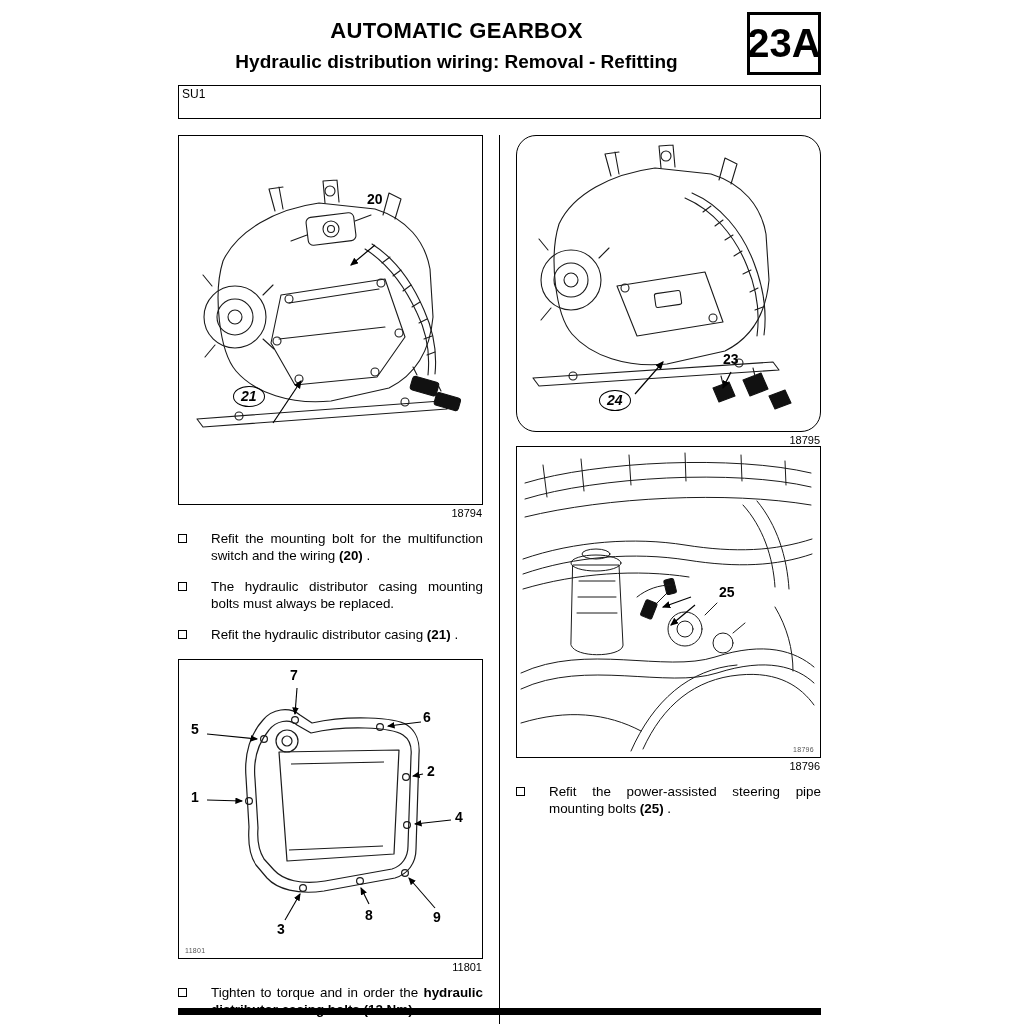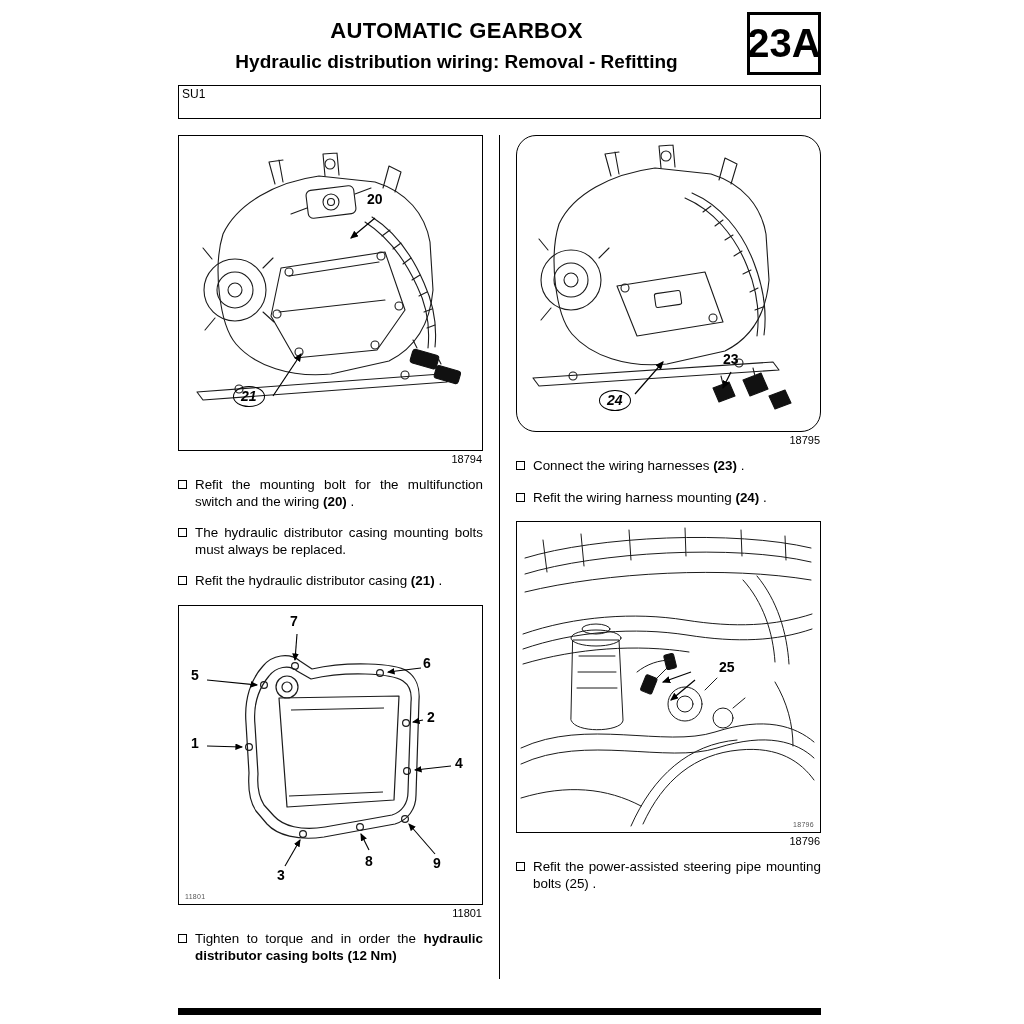--- a/index.html
+++ b/index.html
@@ -36,21 +36,21 @@
   
   figure.fig { position:relative; border:1px solid #000; background:#fff; overflow:hidden; }
   figure.fig svg { display:block; width:100%; height:100%; }
   .fig-ref { text-align:right; font-size:11px; margin:2px 1px 0 0; }
   .callout { position:absolute; font-weight:bold; font-size:14px; line-height:1; background:transparent; }
   .callout.oval { border:1.6px solid #000; border-radius:50%; padding:2px 7px 3px;font-style:italic; }
   .inside-ref { position:absolute; font-size:7px; color:#555; letter-spacing:.3px; }
 
   
   ul.bullets { list-style:none; margin-top:12px; }
-  ul.bullets li { display:flex; gap:8px; margin-bottom:15px; font-size:13.4px; line-height:1.24; }
+  ul.bullets li { display:flex; gap:24px; margin-bottom:15px; font-size:13.4px; line-height:1.24; }
   ul.bullets li p { text-align:justify; flex:1; }
   .sq { width:9px; height:9px; border:1.4px solid #000; margin-top:3px; flex:0 0 auto; }
 
   .mt8 { margin-top:8px; }
 
   .bottom-bar { position:absolute; left:178px; top:1008px; width:643px; height:7px; background:#000; }
 </style>
 </head>
 <body>
 
@@ -65,21 +65,21 @@
   </div>
 
   <div class="su-bar">
     <span>SU1</span>
   </div>
 
   <div class="columns">
 
     <div class="col-left">
 
-      <figure class="fig" style="height:316px;">
+      <figure class="fig" style="height:370px;">
         <svg viewBox="0 0 303 302" preserveAspectRatio="xMidYMid meet">
           <defs>
               <marker id="ah1" markerWidth="9" markerHeight="8" refX="6" refY="3" orient="auto">
                 <path d="M0,0 L7,3 L0,6 Z" fill="#000"></path>
               </marker>
             </defs>
           <g stroke="#1b1b1b" fill="none" stroke-width="1.1" stroke-linejoin="round" stroke-linecap="round">
             <path d="M18,250 L262,232 L268,240 L24,258 Z"></path>
             <circle cx="60" cy="247" r="4"></circle>
               <circle cx="226" cy="233" r="4"></circle>
@@ -238,30 +238,20 @@
           <g stroke="#000" fill="none" stroke-width="1.2">
             <path d="M214,236 L206,252" marker-end="url(#ah2)"></path>
             <path d="M118,258 L146,226" marker-end="url(#ah2)"></path>
           </g>
         </svg>
         <span class="callout" style="left:206px; top:216px;">23</span>
         <span class="callout oval" style="left:82px; top:254px;">24</span>
       </figure>
       <div class="fig-ref">18795</div>
 
-      <ul class="bullets">
-        <li>
-          <span class="sq"></span>
-          <p><span>Connect the wiring harnesses </span><span style="font-weight: bold;">(23)</span><span> .</span></p>
-        </li>
-        <li>
-          <span class="sq"></span>
-          <p><span>Refit the wiring harness mounting </span><span style="font-weight: bold;">(24)</span><span> .</span></p>
-        </li>
-      </ul>
 
       <figure class="fig" style="height:312px;">
         <svg viewBox="0 0 303 310" preserveAspectRatio="xMidYMid meet">
           <defs>
               <marker id="ah4" markerWidth="9" markerHeight="8" refX="6" refY="3" orient="auto">
                 <path d="M0,0 L7,3 L0,6 Z" fill="#000"></path>
               </marker>
             </defs>
           <g stroke="#1b1b1b" fill="none" stroke-width="1" stroke-linecap="round">
             <path d="M8,36 C80,14 218,8 294,26"></path>
@@ -298,20 +288,20 @@
           </g>
         </svg>
         <span class="callout" style="left:178px; top:138px;margin-left:24px;">25</span>
         <span class="inside-ref" style="right:6px; bottom:4px;">18796</span>
       </figure>
       <div class="fig-ref">18796</div>
 
       <ul class="bullets">
         <li>
           <span class="sq"></span>
-          <p><span>Refit the power-assisted steering pipe mounting bolts </span><span style="font-weight: normal;">(25)</span><span> .</span></p>
+          <p><span>Refit the power-assisted steering pipe mounting bolts </span><span style="font-weight: bold;">(25)</span><span> .</span></p>
         </li>
       </ul>
     </div>
   </div>
 </div>
 
 <div class="bottom-bar"></div>
 
 </body></html>

